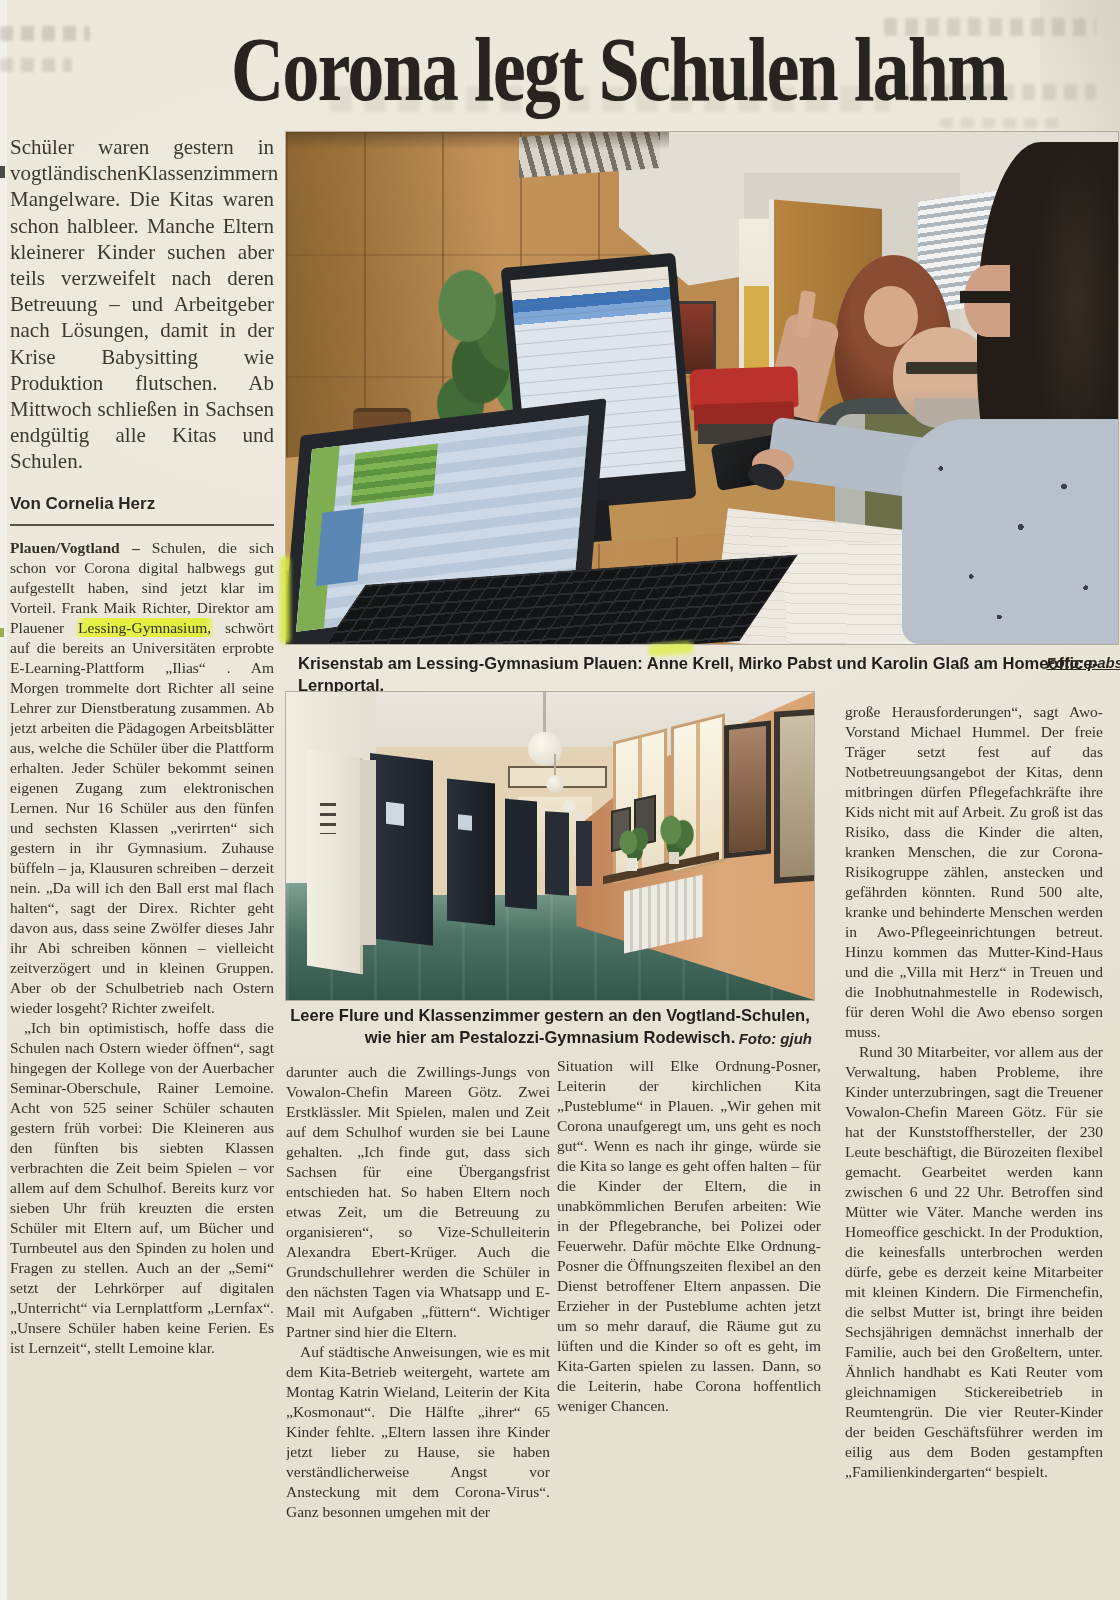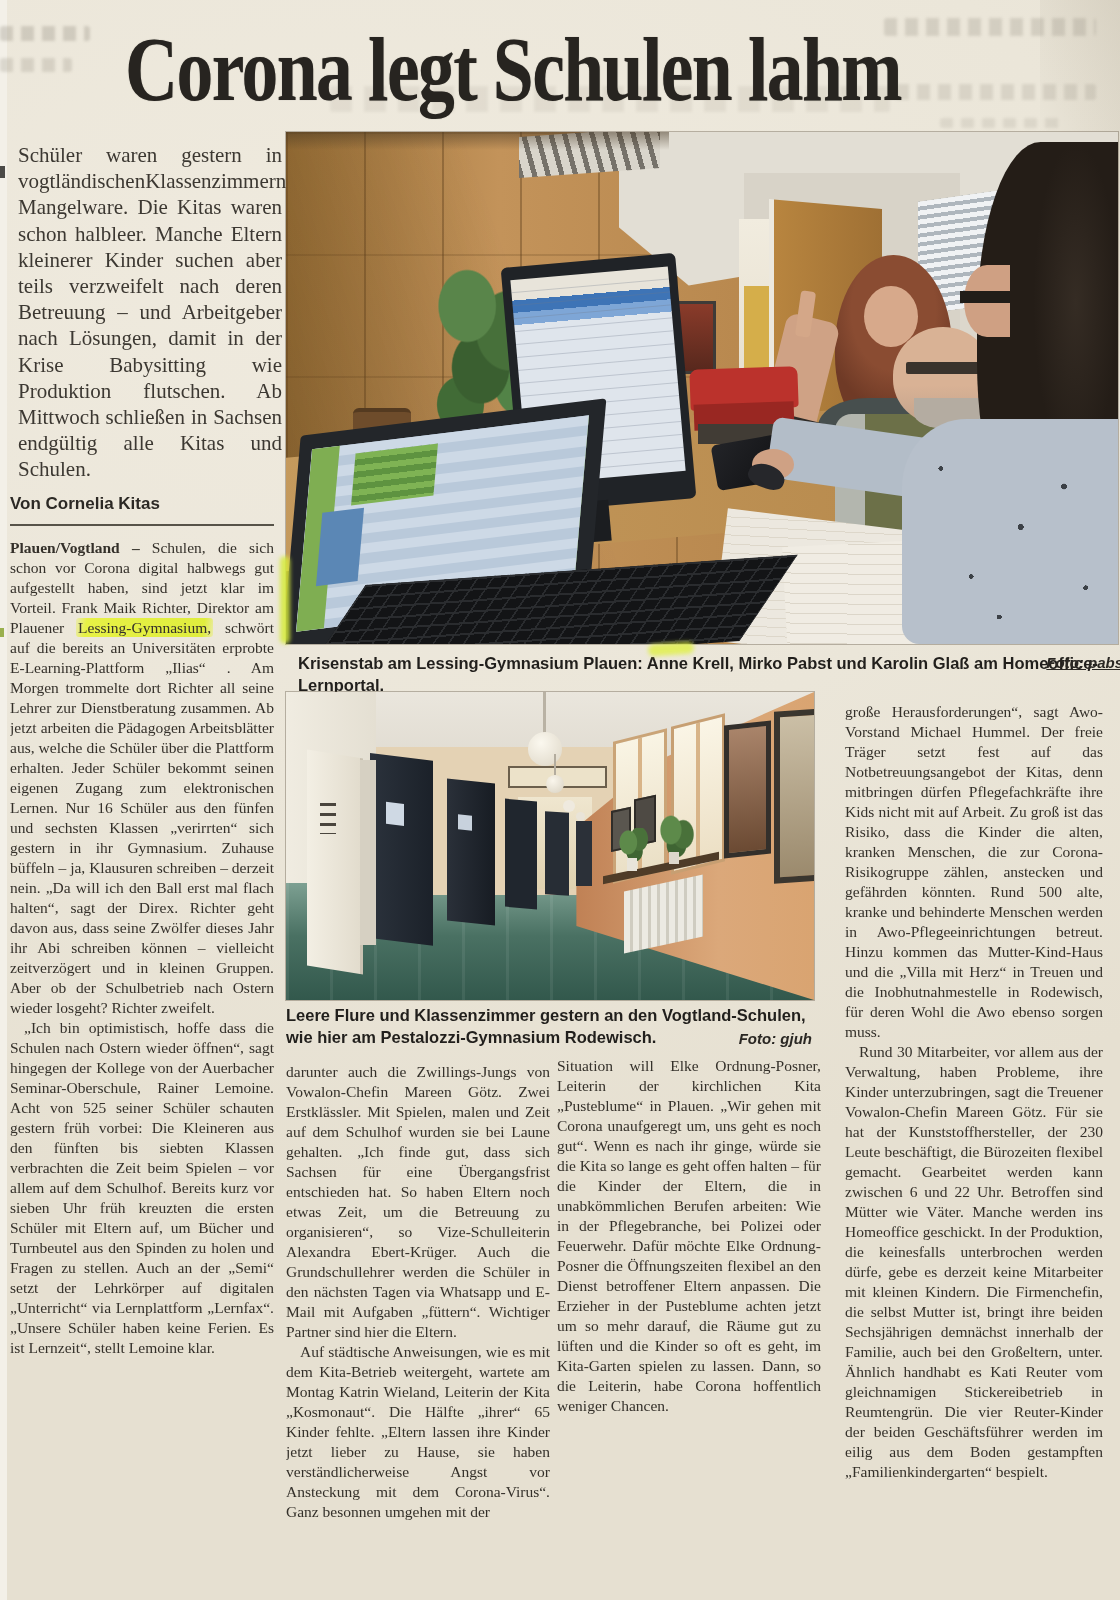--- a/index.html
+++ b/index.html
@@ -22,26 +22,26 @@
   .ghost-tr1{left:884px;top:18px;width:212px;height:18px;opacity:.25;}
   .ghost-tr2{left:896px;top:84px;width:200px;height:16px;opacity:.2;}
   .ghost-tr3{left:940px;top:118px;width:122px;height:10px;opacity:.16;}
   .ghost-mid{left:330px;top:86px;width:560px;height:26px;opacity:.1;
     background:repeating-linear-gradient(90deg,#7d7668 0 22px,transparent 22px 34px);}
   .smudge1{position:absolute;left:280px;top:556px;width:10px;height:88px;
     background:rgba(214,235,60,.85);filter:blur(2px);border-radius:6px;}
   .smudge2{position:absolute;left:648px;top:643px;width:46px;height:12px;
     background:rgba(224,240,70,.8);filter:blur(2px);border-radius:6px;transform:rotate(-4deg);}
   
-  .headline{position:absolute;left:0;right:16px;top:20px;margin:0;text-align:left;
+  .headline{position:absolute;left:0;right:16px;top:20px;margin:0;text-align:right;
     font:bold 92px/1.08 "Liberation Serif", serif;color:#272420;letter-spacing:-2px;
-    text-shadow:0 0 1px rgba(45,40,32,.45);padding-left:28px;}
+    text-shadow:0 0 1px rgba(45,40,32,.45);}
   .headline span{display:inline-block;transform:scaleX(.8);}
   
-  .lead{position:absolute;left:10px;top:134px;width:264px;margin:8px;
+  .lead{position:absolute;left:10px;top:134px;width:264px;margin:0;
     font-size:21px;line-height:26.2px;text-align:justify;color:#3c3832;hyphens:auto;font-family:Liberation Serif, serif;}
   .byline{position:absolute;left:10px;top:494px;
     font:bold 17px/20px "Liberation Sans", sans-serif;color:#2c2925;}
   .byline-rule{position:absolute;left:10px;top:524px;width:264px;height:2px;background:#575349;}
   
   .col{position:absolute;width:264px;font-size:15.5px;line-height:20px;
     text-align:justify;hyphens:auto;overflow:hidden;color:#34302a;}
   .col-1{left:10px;top:538px;height:1062px;}
   .col-2{left:286px;top:1062px;height:538px;}
   .col-3{left:557px;top:1056px;height:544px;}
@@ -52,21 +52,21 @@
   .seg-hl{background:linear-gradient(100deg,rgba(231,242,61,.25) 0,rgba(231,242,61,.95) 8%,rgba(222,238,45,.9) 92%,rgba(231,242,61,.3) 100%);
     box-decoration-break:clone;-webkit-box-decoration-break:clone;padding:1px 2px;border-radius:3px;}
   
   .photo{position:absolute;overflow:hidden;margin:0;box-shadow:0 0 0 1px rgba(115,105,88,.45);}
   .photo i{position:absolute;display:block;}
   .photo-1{left:286px;top:132px;width:832px;height:512px;background:#dcd7cc;}
   .photo-2{left:286px;top:692px;width:528px;height:308px;background:#e7e2d7;}
   
   .cap{position:absolute;font:bold 16.5px/22px "Liberation Sans", sans-serif;color:#211f1c;}
   .cap-1{left:298px;top:652px;width:832px;height:26px;}
-  .cap-2{left:286px;top:1004px;width:528px;height:46px;}
+  .cap-2{left:286px;top:1004px;width:528px;height:46px;text-align:center;}
   .cap .credit{position:absolute;right:2px;bottom:0;font-style:italic;font-size:15px;color:#2a2723;}
   .cap-1 .credit{bottom:auto;top:0;text-decoration:underline;}
   
   .p1-topline{left:0;top:0;width:46%;height:3.5%;background:linear-gradient(180deg,rgba(70,55,35,.5),transparent);}
   .p1-wood{left:0;top:0;width:57%;height:100%;background:
     repeating-linear-gradient(90deg,rgba(88,58,24,.38) 0 2px,transparent 2px 78px),
     repeating-linear-gradient(180deg,rgba(88,58,24,.2) 0 2px,transparent 2px 122px),
     linear-gradient(70deg,rgba(60,40,15,.28),transparent 55%),
     linear-gradient(90deg,#9b7137,#c3935a 45%,#b8884e);}
   .p1-ceiling{left:40%;top:0;width:60%;height:30%;background:#e2ded4;
@@ -217,21 +217,21 @@
   <i class="ghost ghost-tl2"></i>
   <i class="ghost ghost-tr1"></i>
   <i class="ghost ghost-tr2"></i>
   <i class="ghost ghost-tr3"></i>
   <i class="ghost ghost-mid"></i>
 
   <h1 class="headline"><span>Corona legt Schulen lahm</span></h1>
 
   <p class="lead">Schüler waren gestern in vogtländischenKlassenzimmern Mangelware. Die Kitas waren schon halbleer. Manche Eltern kleinerer Kinder suchen aber teils verzweifelt nach deren Betreuung – und Arbeitgeber nach Lösungen, damit in der Krise Babysitting wie Produktion flutschen. Ab Mittwoch schließen in Sachsen endgültig alle Kitas und Schulen.</p>
 
-  <div class="byline">Von Cornelia Kitas</div>
+  <div class="byline">Von Cornelia Herz</div>
   <div class="byline-rule"></div>
 
   <div class="col col-1" lang="de">
       <p class="para"><span class="seg-bold">Plauen/Vogtland – </span><span>Schulen, die sich schon vor Corona digital halbwegs gut aufgestellt haben, sind jetzt klar im Vorteil. Frank Maik Richter, Direktor am Plauener </span><span class="seg-hl">Lessing-Gymnasium,</span><span> schwört auf die bereits an Universitäten erprobte E-Learning-Plattform „Ilias“ . Am Morgen trommelte dort Richter all seine Lehrer zur Dienstberatung zusammen. Ab jetzt arbeiten die Pädagogen Arbeitsblätter aus, welche die Schüler über die Plattform erhalten. Jeder Schüler bekommt seinen eigenen Zugang zum elektronischen Lernen. Nur 16 Schüler aus den fünfen und sechsten Klassen „verirrten“ sich gestern in ihr Gymnasium. Zuhause büffeln – ja, Klausuren schreiben – derzeit nein. „Da will ich den Ball erst mal flach halten“, sagt der Direx. Richter geht davon aus, dass seine Zwölfer dieses Jahr ihr Abi schreiben können – vielleicht zeitverzögert und in kleinen Gruppen. Aber ob der Schulbetrieb nach Ostern wieder losgeht? Richter zweifelt.</span></p>
       <p class="para indent"><span>„Ich bin optimistisch, hoffe dass die Schulen nach Ostern wieder öffnen“, sagt hingegen der Kollege von der Auerbacher Seminar-Oberschule, Rainer Lemoine. Acht von 525 seiner Schüler schauten gestern früh vorbei: Die Kleineren aus den fünften bis siebten Klassen verbrachten die Zeit beim Spielen – vor allem auf dem Schulhof. Bereits kurz vor sieben Uhr früh kreuzten die ersten Schüler mit Eltern auf, um Bücher und Turnbeutel aus den Spinden zu holen und Fragen zu stellen. Auch an der „Semi“ setzt der Lehrkörper auf digitalen „Unterricht“ via Lernplattform „Lernfax“. „Unsere Schüler haben keine Ferien. Es ist Lernzeit“, stellt Lemoine klar.</span></p>
     </div>
 
   <figure class="photo photo-1">
     <i class="p1-wood"></i>
     <i class="p1-ceiling"></i>

